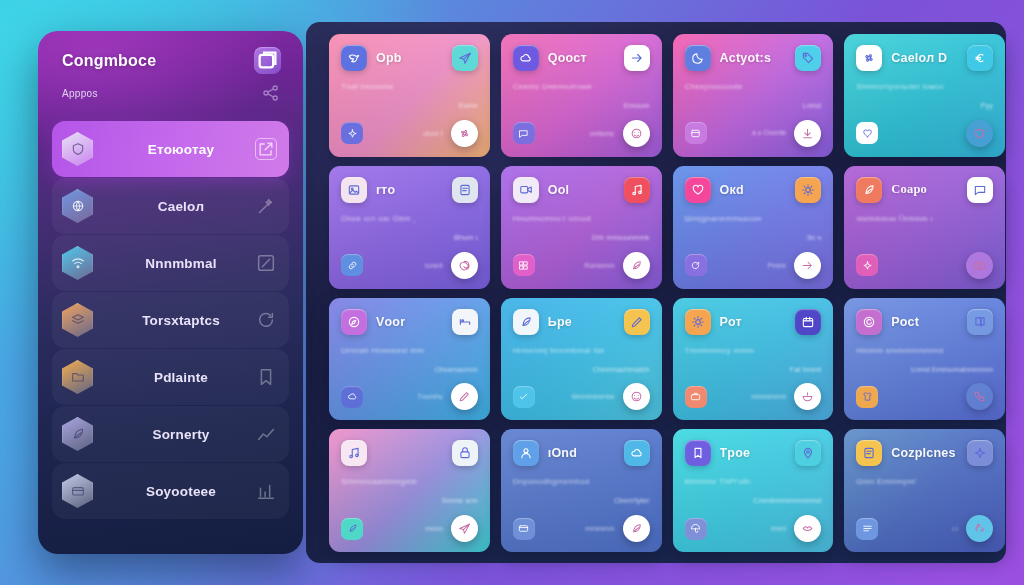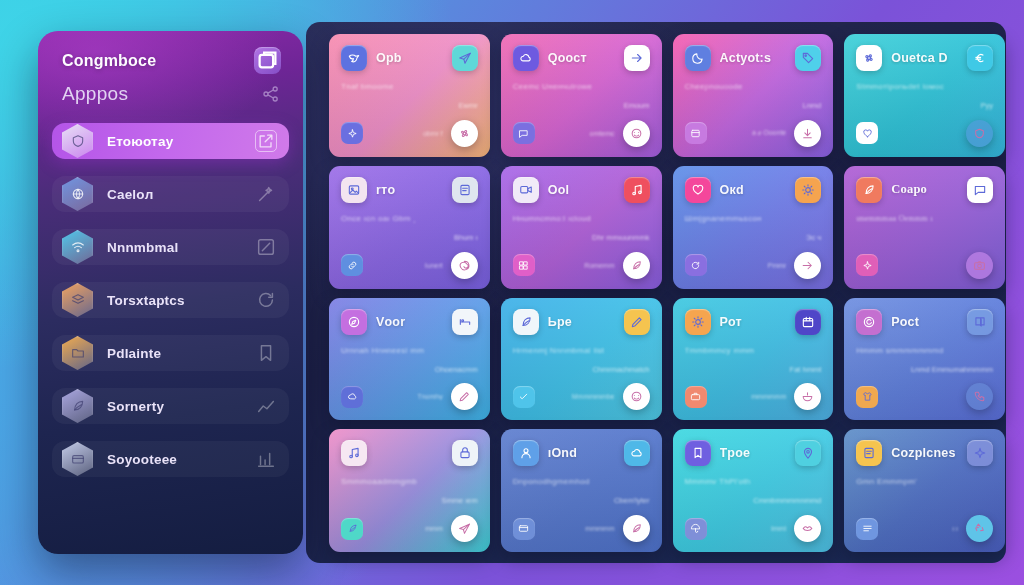--- a/index.html
+++ b/index.html
@@ -63,35 +63,36 @@
     filter: blur(.25px);
   }
   .sb-head-btn {
     width: 27px; height: 27px; border-radius: 8px;
     background: linear-gradient(145deg, rgba(186,130,240,.85), rgba(140,90,215,.75));
     display: flex; align-items: center; justify-content: center;
     box-shadow: inset 0 1px 1px rgba(255,255,255,.3);
   }
   .sb-sub-row { display: flex; align-items: center; justify-content: space-between; margin-top: 9px; }
   .sb-subtitle {
-    font-size: 19px; color: #e2d3f2; font-weight: 500;
+    font-size: 10px; color: #e2d3f2; font-weight: 500;
     filter: blur(.3px); letter-spacing: .3px;
   }
   .sb-sub-icon { width: 20px; height: 20px; opacity: .55; }
 
   .sb-list { position: relative; z-index: 2; margin-top: 12px; }
 
   .sb-item {
     position: relative;
     display: flex; align-items: center;
-    height: 36px;
-    margin-bottom: 17px;
+    height: 56px;
+    margin-bottom: 1px;
     border-radius: 13px;
     padding: 0 12px 0 10px;
     background: rgba(255,255,255,.045);
+    text-align: center;
   }
   .sb-item.active {
     background: linear-gradient(100deg, #b455e8 0%, #c368ec 48%, #d07ae9 100%);
     box-shadow: 0 5px 16px rgba(150,50,200,.40);
   }
 
   .hex {
     width: 31px; height: 34px; flex: 0 0 31px;
     clip-path: polygon(50% 0%, 100% 25%, 100% 75%, 50% 100%, 0% 75%, 0% 25%);
     display: flex; align-items: center; justify-content: center;
@@ -452,21 +453,21 @@
         </div>
       </div>
       <div class="card" style="background: linear-gradient(135deg, rgb(63, 208, 216) 0%, rgb(47, 195, 216) 52%, rgb(53, 182, 221) 100%);">
         <div class="card-top">
           <span class="app-icon" style="background: rgb(255, 255, 255);">
             <svg viewBox="0 0 24 24" fill="none" stroke="#5d6ad8" stroke-width="1.9" stroke-linecap="round" stroke-linejoin="round">
               <circle cx="12" cy="12" r="2.6"></circle>
               <path d="M12 9.4c0-3 4-4 4-1s-4 1-4 1zM12 14.6c0 3-4 4-4 1s4-1 4-1zM9.4 12c-3 0-4-4-1-4s1 4 1 4zM14.6 12c3 0 4 4 1 4s-1-4-1-4z"></path>
             </svg>
           </span>
-          <span class="card-title">Ouеtсa D</span>
+          <span class="card-title">Cаeloл D</span>
           <span class="corner-icon" style="background: rgb(63, 201, 230);">
             <svg viewBox="0 0 24 24" fill="none" stroke="#ffffff" stroke-width="1.9" stroke-linecap="round" stroke-linejoin="round">
               <path d="M17 7a6 6 0 1 0 0 10M5 11h8M5 14h8"></path>
             </svg>
           </span>
         </div>
         <div class="card-sub">Stmmoтiponьdet lомос</div>
         <div class="card-meta-row">
           <span class="card-meta">Pуу</span>
           <span class="rule"></span>

